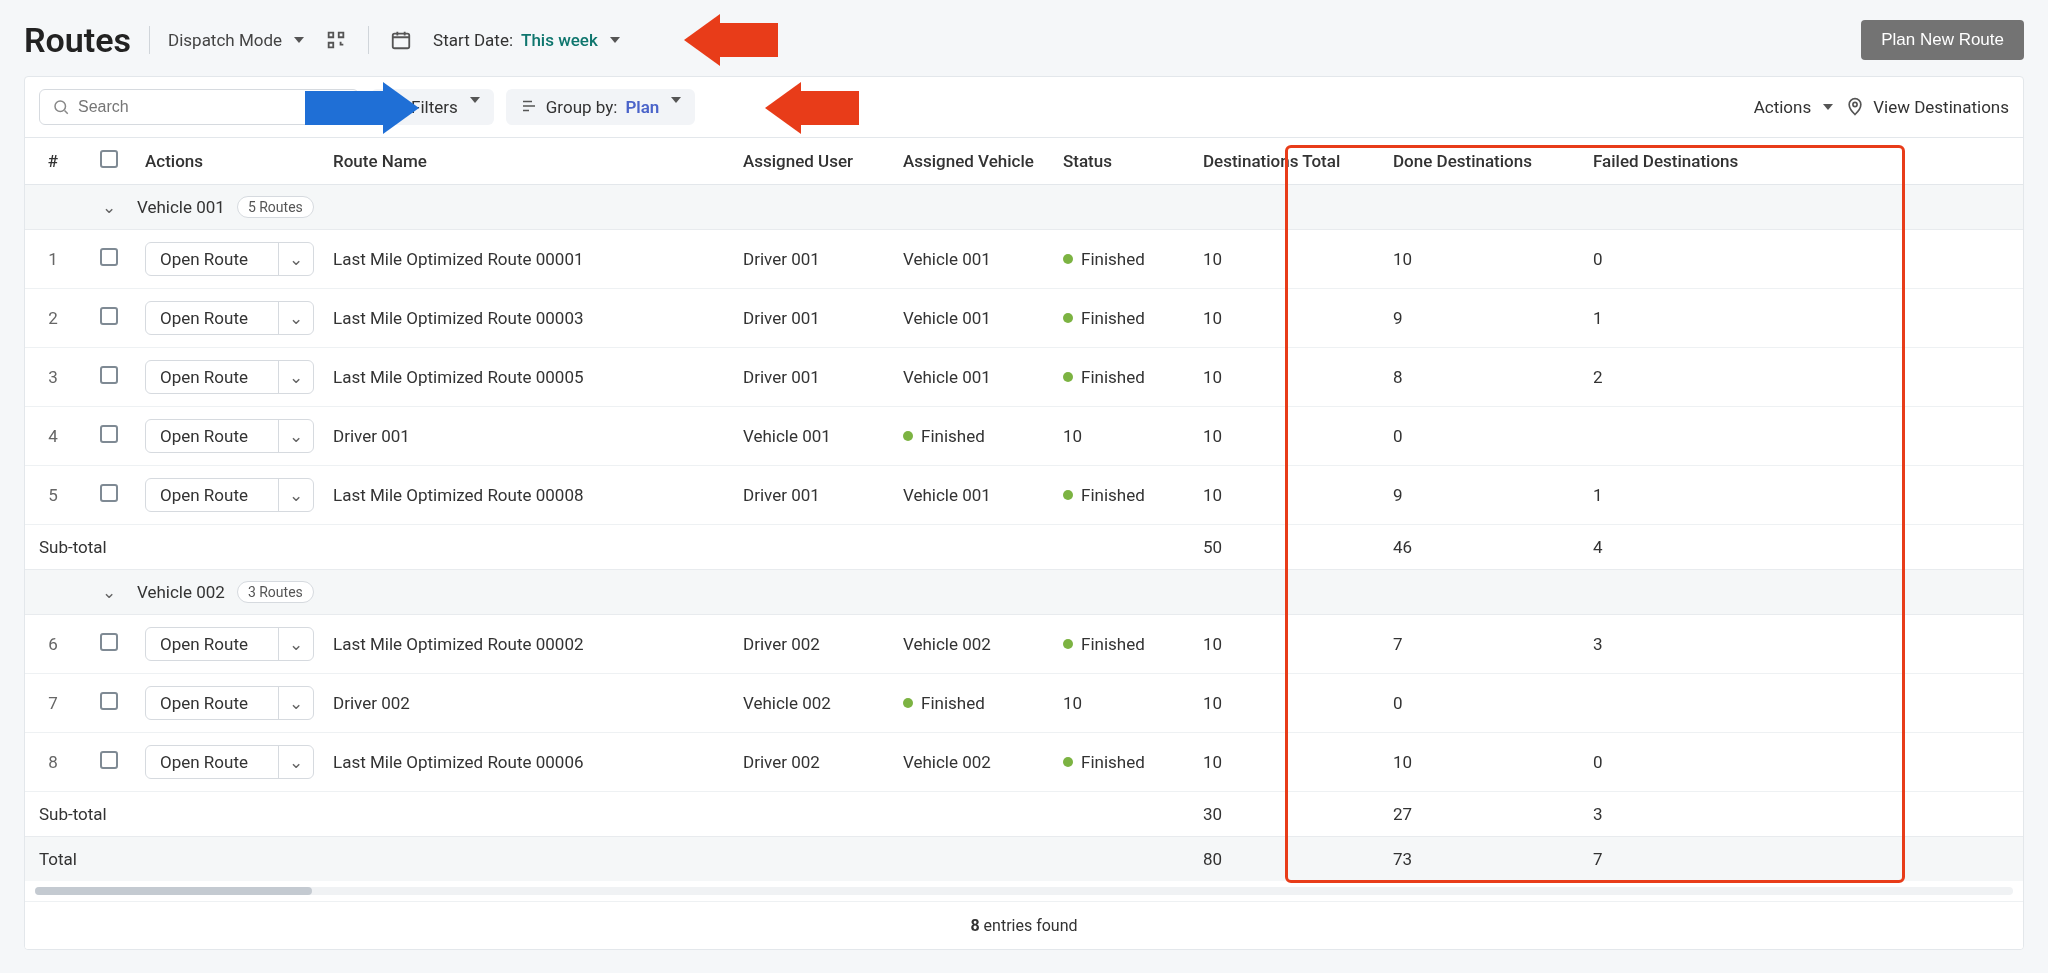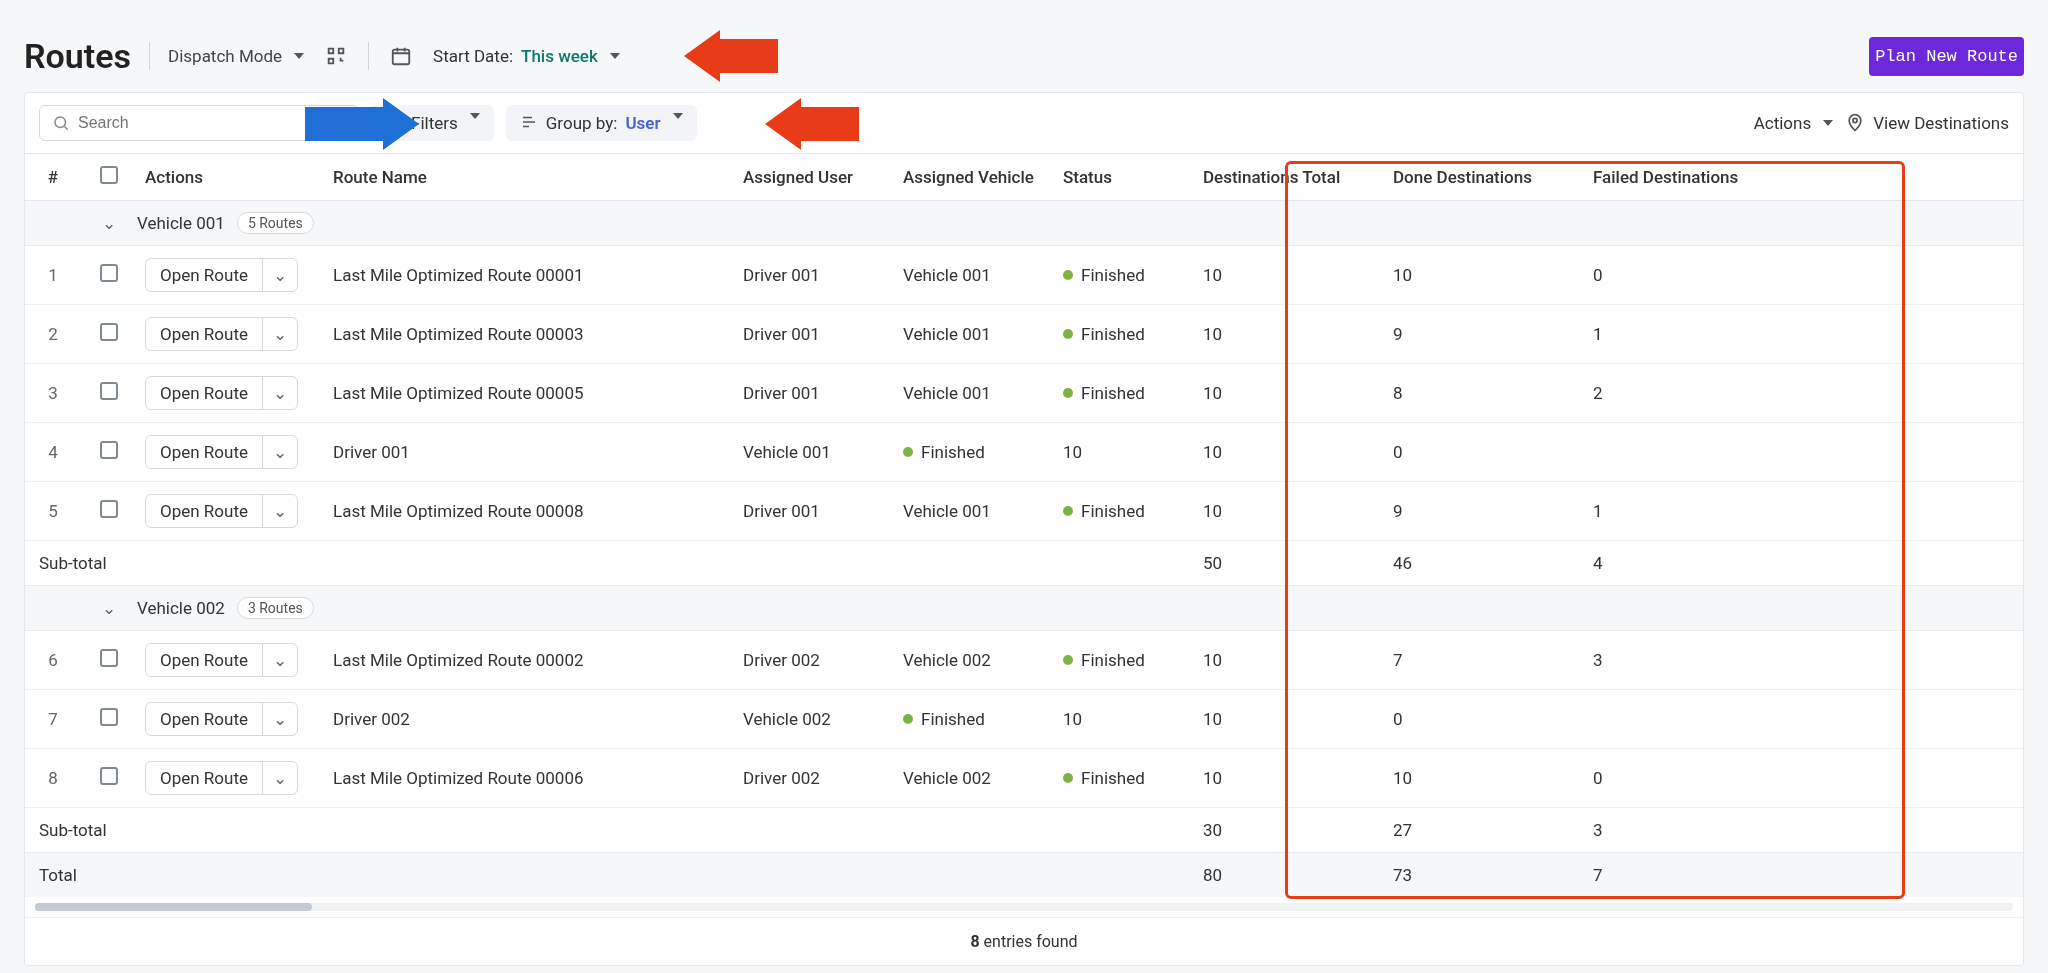--- a/index.html
+++ b/index.html
@@ -3,34 +3,34 @@
 <meta charset="utf-8">
 <style>
   * { box-sizing: border-box; margin: 0; padding: 0; }
   body {
     font-family: -apple-system, BlinkMacSystemFont, "Segoe UI", Roboto, Helvetica, Arial, sans-serif;
     background: #f5f7f9;
     color: #333;
     font-size: 17px;
     padding: 20px 24px;
   }
-  .page { max-width: 2000px; margin: 16px auto; position: relative; }
+  .page { max-width: 2000px; margin: 0 auto; position: relative; }
 
   
   .header { display: flex; align-items: center; gap: 18px; margin-bottom: 16px; position: relative; }
   .title { font-size: 34px; font-weight: 600; color: #222; }
   .sep { width: 1px; height: 28px; background: #d0d5da; }
   .mode-sel { display: flex; align-items: center; gap: 8px; color: #444; cursor: pointer; }
   .icon-btn { display: inline-flex; align-items: center; justify-content: center; width: 28px; height: 28px; color: #555; cursor: pointer; }
   .start-date { display: flex; align-items: center; gap: 8px; color: #333; cursor: pointer; }
   .start-date .link { color: #0f766e; font-weight: 500; }
   .header-spacer { flex: 1; }
   .primary-btn {
-    background: #6d28d9; color: #fff; border: none; border-radius: 4px;
-    padding: 10px 6px; font-size: 17px; font-weight: 500; cursor: pointer; font-family: Liberation Mono, monospace;
+    background: #737373; color: #fff; border: none; border-radius: 4px;
+    padding: 10px 20px; font-size: 17px; font-weight: 500; cursor: pointer;
   }
 
   
   .card { background: #fff; border: 1px solid #e3e7eb; border-radius: 4px; overflow: hidden; }
   .toolbar { display: flex; align-items: center; gap: 12px; padding: 12px 14px; border-bottom: 1px solid #e3e7eb; position: relative; }
   .search {
     display: flex; align-items: flex-end; gap: 8px; width: 320px;
     border: 1px solid #d6dadf; border-radius: 6px; background: #fff;
     padding: 8px 12px;
   }
@@ -52,21 +52,21 @@
   .cell { padding: 12px 8px; color: #333; }
   .group-row { background: #f5f7f8; border-bottom: 1px solid #e8ebee; }
   .group-row .group-name { padding: 10px 8px 10px 0; display: flex; align-items: center; gap: 12px; }
   .badge {
     display: inline-block; background: #fff; border: 1px solid #d6dadf;
     border-radius: 14px; padding: 2px 10px; font-size: 14px; color: #555;
   }
   .data-row { border-bottom: 1px solid #eef1f3; }
   .num { color: #666; font-size: 17px; text-align: center; }
   .checkbox { width: 18px; height: 18px; border: 2px solid #7f8a94; border-radius: 3px; display: inline-block; }
-  .open-split { display: inline-flex; border: 1px solid #d6dadf; border-radius: 6px; overflow: hidden; background: #fff; }
+  .open-split { display: inline-flex; border: 1px solid #d6dadf; border-radius: 6px; overflow: hidden; background: #fff; gap: 16px; }
   .open-split .main { padding: 6px 14px; cursor: pointer; }
   .open-split .caret { border-left: 1px solid #d6dadf; padding: 6px 10px; cursor: pointer; color: #666; }
   .status { display: flex; align-items: center; gap: 8px; }
   .dot { width: 10px; height: 10px; border-radius: 50%; background: #7cb342; display: inline-block; }
   .subtotal-row { background: #fff; border-bottom: 1px solid #e8ebee; font-weight: 400; color: #333; }
   .total-row { background: #f5f7f8; font-weight: 400; }
   .scroll-footer { padding: 6px 10px; background: #fff; }
   .hscroll-track { height: 8px; background: #f0f2f4; border-radius: 4px; position: relative; }
   .hscroll-thumb { position: absolute; left: 0; top: 0; width: 14%; height: 8px; background: #c4cad1; border-radius: 4px; }
   .footer { text-align: center; padding: 14px; color: #333; font-size: 16px; background: #fff; border-top: 1px solid #eef1f3; }
@@ -149,21 +149,21 @@
           </svg>
         <span>Filters</span>
         <span class="caret-down"></span>
       </div>
 
       <div class="pill">
         <svg width="18" height="18" viewBox="0 0 24 24" fill="none" stroke="#555" stroke-width="2">
             <path d="M4 6h12M4 12h16M4 18h8"></path>
           </svg>
         <span>Group by:</span>
-        <span class="val">User</span>
+        <span class="val">Plan</span>
         <span class="caret-down"></span>
       </div>
 
       <div class="toolbar-spacer"></div>
 
       <div class="link-btn">
         <span>Actions</span>
         <span class="caret-down"></span>
       </div>
       <div class="link-btn">

